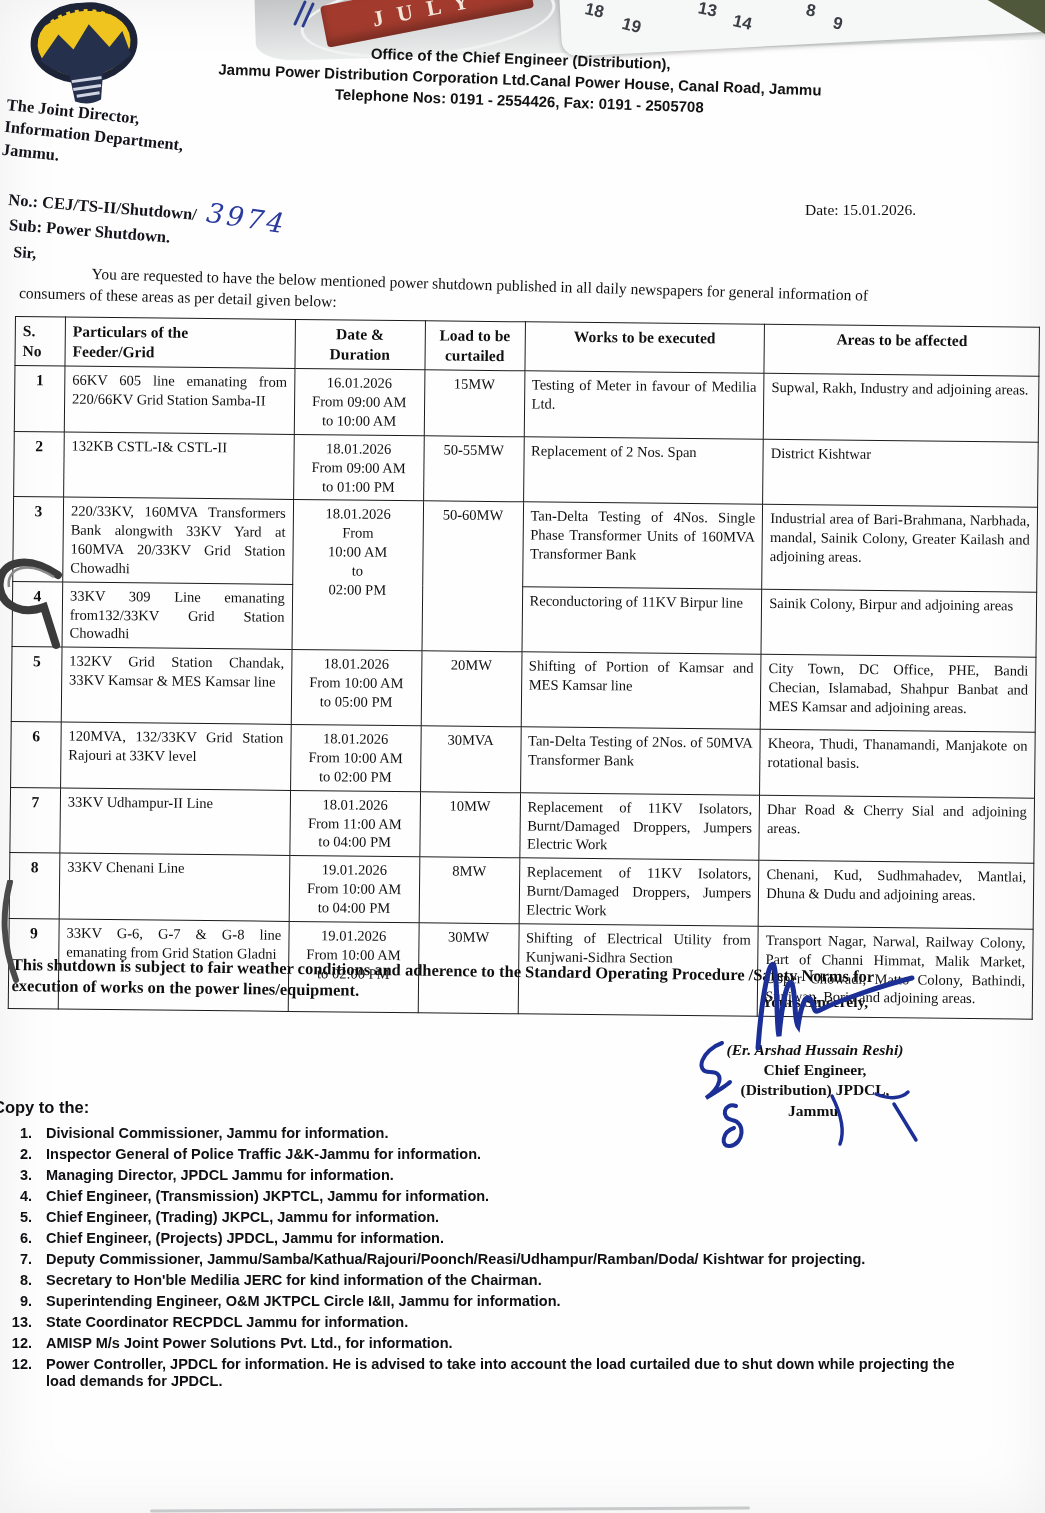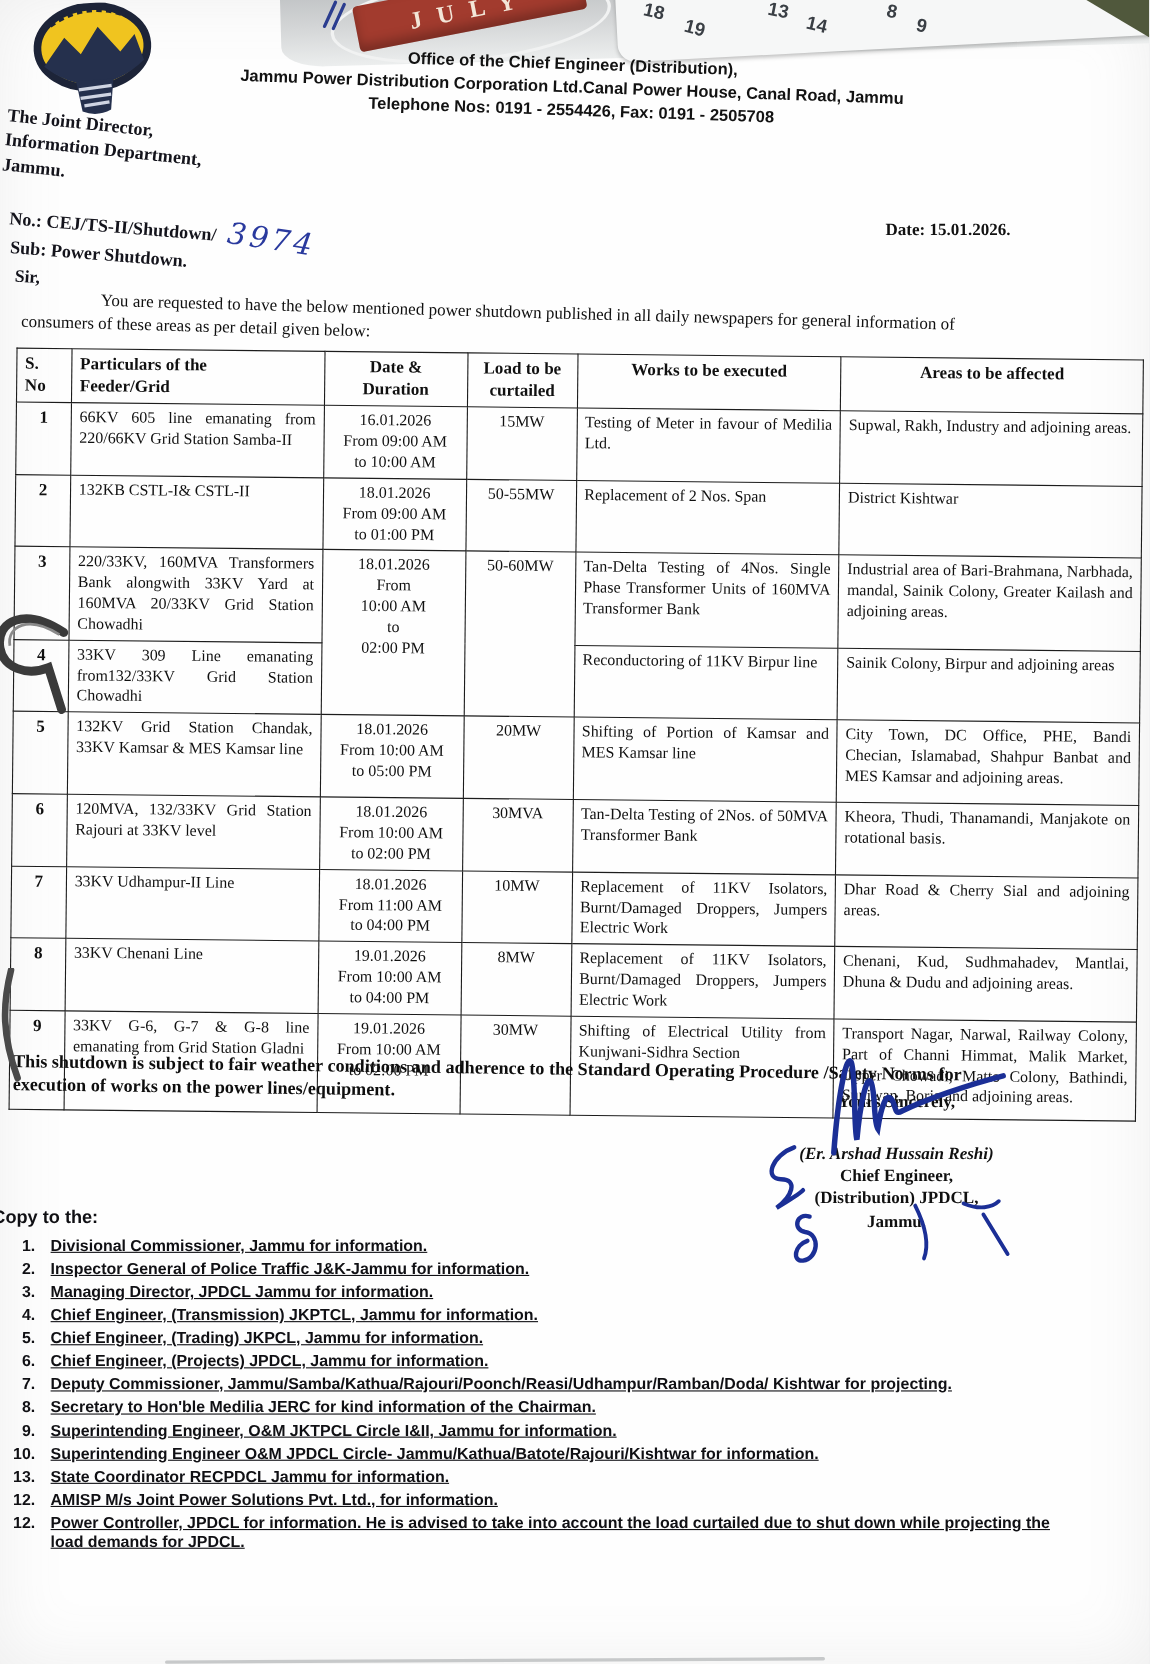--- a/index.html
+++ b/index.html
@@ -31,21 +31,21 @@
   .office-header{position:absolute;left:170px;top:48px;width:700px;text-align:center;
                  font-family:"Liberation Sans",sans-serif;font-weight:bold;font-size:15px;
                  line-height:1.4;color:#121212;transform:rotate(2deg);}
   .addressee{position:absolute;left:8px;top:94px;font-weight:bold;font-size:16.5px;line-height:1.35;
              color:#14141c;transform:rotate(6deg);transform-origin:top left;}
   .ref-line{position:absolute;left:10px;top:180px;font-weight:bold;font-size:16.5px;color:#14141c;
             transform:rotate(4.5deg);transform-origin:top left;}
   .handwritten{display:inline-block;color:#2a3a9e;font-size:27px;font-style:italic;font-weight:normal;
                letter-spacing:3px;transform:rotate(4deg) translateY(4px);margin-left:10px;
                font-family:"DejaVu Serif",serif;}
-  .date-line{position:absolute;left:805px;top:201px;font-weight:bold;font-size:15.5px;color:#111;}
+  .date-line{position:absolute;left:805px;top:201px;font-weight:normal;font-size:15.5px;color:#111;}
   .subject{position:absolute;left:10px;top:215px;font-weight:bold;font-size:16.5px;color:#14141c;
            transform:rotate(4.5deg);transform-origin:top left;}
   .salutation{position:absolute;left:14px;top:243px;font-weight:bold;font-size:16px;color:#14141c;
               transform:rotate(4deg);transform-origin:top left;}
   .intro{position:absolute;left:20px;top:262px;width:985px;font-size:15.5px;line-height:1.35;
          color:#101010;text-align:justify;text-indent:72px;transform:rotate(1.6deg);
          transform-origin:top left;white-space:pre-line;}
   
   table.shutdown{position:absolute;left:15px;top:316px;width:1025px;border-collapse:collapse;
                  transform:rotate(0.6deg);transform-origin:top left;
@@ -65,21 +65,21 @@
   .signature-block .closing{margin-bottom:28px;}
   .signature-block .sig-name{font-style:italic;}
   .sig-ink{position:absolute;left:680px;top:948px;pointer-events:none;}
   
   .copy-section{position:absolute;left:0;top:1098px;width:1010px;
                 font-family:"Liberation Sans",sans-serif;font-weight:bold;color:#101014;}
   .copy-heading{font-size:16.5px;margin-left:-7px;}
   ol.copy-list{list-style:none;margin:8px 0 0 0;padding:0;font-size:14.5px;}
   ol.copy-list li{display:flex;margin-bottom:4.5px;line-height:16.5px;}
   ol.copy-list .num{width:32px;min-width:32px;text-align:right;margin-right:14px;}
-  ol.copy-list .txt{width:930px;text-decoration:underline;}
+  ol.copy-list .txt{width:930px;}
   
   .clip{position:absolute;left:-8px;top:545px;}
   .curl{position:absolute;left:0px;top:880px;}
   .bottom-edge{position:absolute;left:150px;bottom:2px;width:600px;height:3px;background:#c7c9ca;
                border-radius:2px;transform:rotate(-0.3deg);}
 </style>
 </head>
 <body>
 
 <div class="page">
@@ -298,24 +298,20 @@
         </li>
       <li>
           <span class="num">8.</span>
           <span class="txt">Secretary to Hon'ble Medilia JERC for kind information of the Chairman.</span>
         </li>
       <li>
           <span class="num">9.</span>
           <span class="txt">Superintending Engineer, O&amp;M JKTPCL Circle I&amp;II, Jammu for information.</span>
         </li>
       <li>
-          <span class="num">10.</span>
-          <span class="txt">Superintending Engineer O&amp;M JPDCL Circle- Jammu/Kathua/Batote/Rajouri/Kishtwar for information.</span>
-        </li>
-      <li>
           <span class="num">13.</span>
           <span class="txt">State Coordinator RECPDCL Jammu for information.</span>
         </li>
       <li>
           <span class="num">12.</span>
           <span class="txt">AMISP M/s Joint Power Solutions Pvt. Ltd., for information.</span>
         </li>
       <li>
           <span class="num">12.</span>
           <span class="txt">Power Controller, JPDCL for information. He is advised to take into account the load curtailed due to shut down while projecting the load demands for JPDCL.</span>

